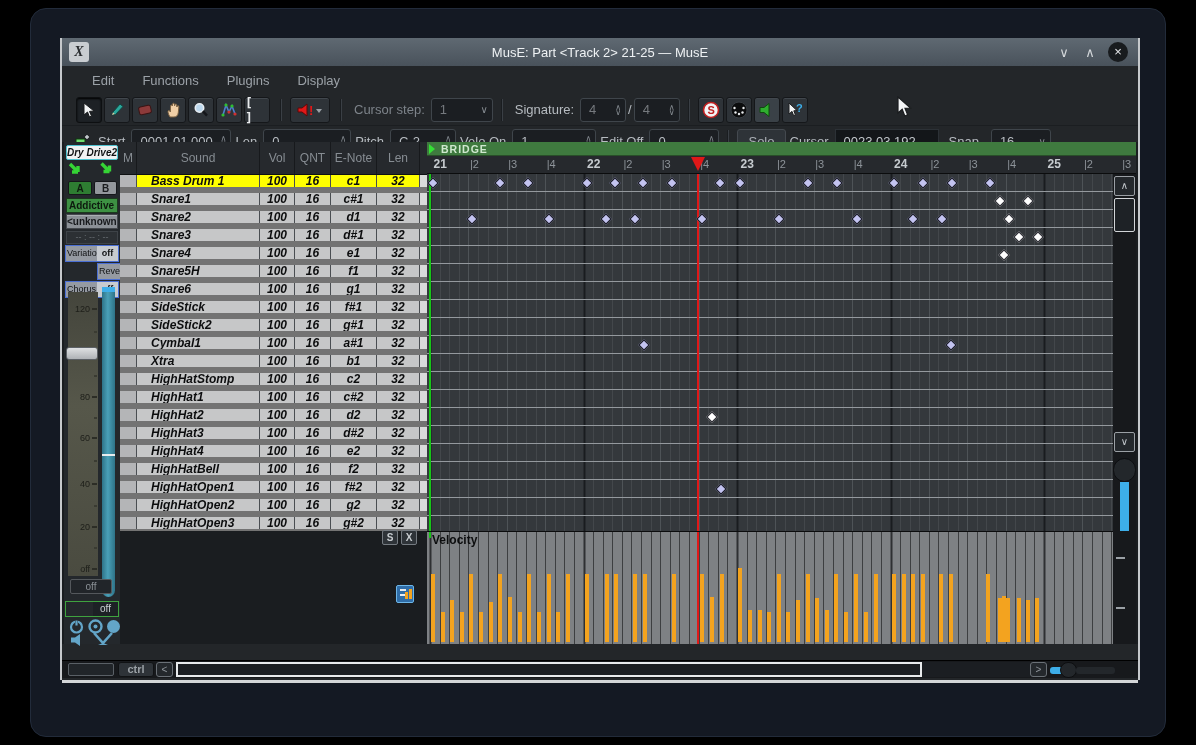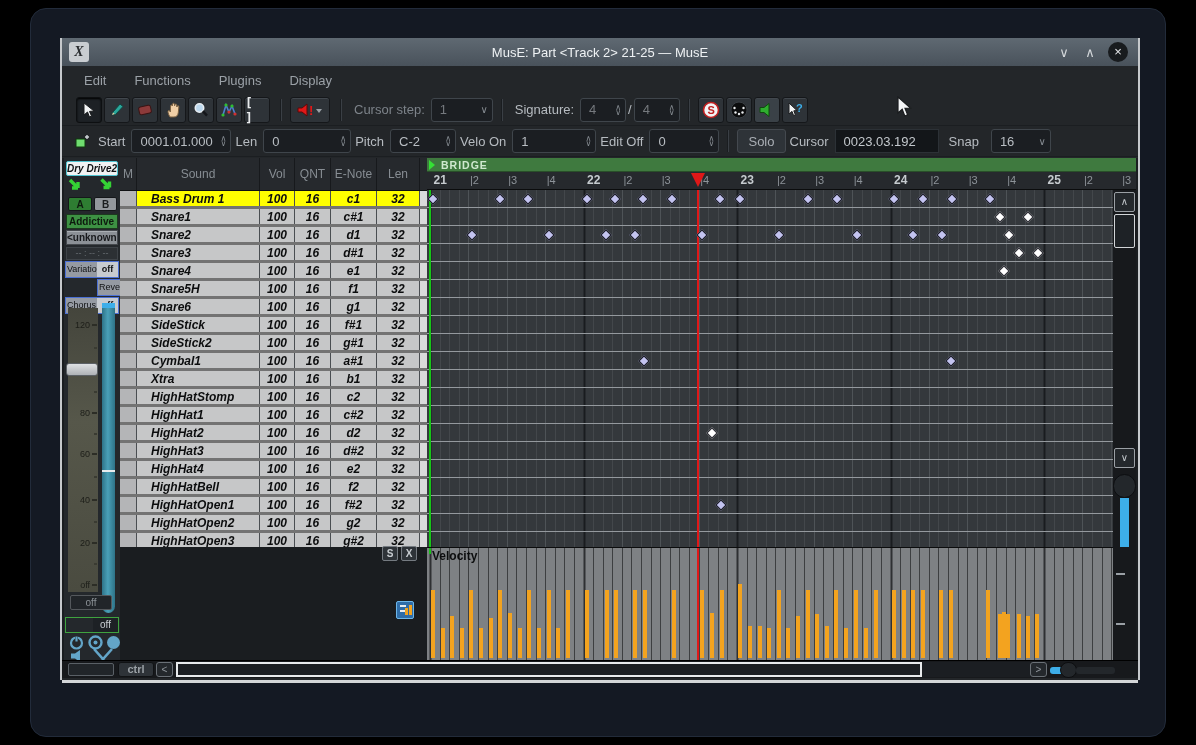--- a/index.html
+++ b/index.html
@@ -14,21 +14,21 @@
   #titlebar { position:absolute; left:0; top:0; width:100%; height:28px;
               background:linear-gradient(#5f6972,#49525b); display:flex; align-items:center; }
   #app-icon { position:absolute; left:7px; top:4px; width:20px; height:20px; background:#c9cdd1; border-radius:3px;
               color:#2a2d30; font:bold italic 14px "Liberation Serif", serif; text-align:center; line-height:20px; }
   #title-text { width:100%; text-align:center; color:#eef1f3; font-size:13px; }
   #win-btns { position:absolute; right:10px; top:0; height:28px; display:flex; align-items:center; gap:10px; }
   .win-glyph { color:#d3d7da; font-size:13px; width:16px; text-align:center; cursor:default; }
   #close-btn { width:20px; height:20px; border-radius:10px; background:#181b1e; color:#e8eaec; font-size:13px; text-align:center; line-height:19px; }
 
   
-  #menubar { position:absolute; left:0; top:28px; width:100%; height:28px; background:#232629; display:flex; align-items:center; padding-left:8px; }
+  #menubar { position:absolute; left:0; top:28px; width:100%; height:28px; background:#232629; display:flex; align-items:center; padding-left:16px; }
   .menu-item { color:#9ba1a7; font-size:13px; padding:4px 14px; }
 
   
   .toolbar { position:absolute; left:0; width:100%; background:#232629; display:flex; align-items:center; border-bottom:1px solid #1b1e21; }
   #toolbar1 { top:56px; height:32px; padding-left:14px; }
   #toolbar2 { top:88px; height:31px; padding-left:12px; }
   .tb-sep { width:2px; height:22px; background:#1a1d20; border-right:1px solid #3a3f45; margin:0 8px; }
   .tool-btn { width:26px; height:26px; background:#2e3338; border:1px solid #15171a; border-radius:3px; margin-right:2px;
               display:flex; align-items:center; justify-content:center; box-shadow:inset 0 1px 0 #41474d; }
   .tool-btn.sel { background:#1d2125; box-shadow:inset 0 1px 2px #000; border-color:#0d0f11; }
@@ -38,21 +38,21 @@
   .field { background:#1b1e22; border:1px solid #3f454b; border-radius:3px; color:#b9bec3; font-size:13px;
            height:24px; display:flex; align-items:center; padding:0 4px 0 8px; }
   .field .spin { display:flex; flex-direction:column; line-height:5px; font-size:8px; color:#868c92; margin-left:auto; padding-left:6px; }
   .field .drop { font-size:10px; color:#868c92; margin-left:auto; padding-left:6px; }
   .field.dim { color:#75797e; }
   .btn-plain { background:#2e3338; border:1px solid #44494f; border-radius:3px; color:#a9aeb4; font-size:13px; height:24px; padding:0 10px; display:flex; align-items:center; }
   .darkfield { background:#131619; border:1px solid #2c3136; color:#c3c8cc; font-size:13px; height:24px; display:flex; align-items:center; padding:0 8px; }
   .bracket-glyph { color:#e8eaec; font:bold 13px "DejaVu Sans Mono", monospace; letter-spacing:2px; }
 
   
-  #main { position:absolute; left:0; top:120px; width:1076px; height:502px; background:#1a1d20; }
+  #main { position:absolute; left:0; top:104px; width:1076px; height:502px; background:#1a1d20; }
 
   
   #mixer { position:absolute; left:2px; top:0; width:56px; height:502px; background:#24282c; }
   .mx { position:absolute; overflow:hidden; }
   #patch-btn { left:2px; top:3px; width:52px; height:15px; background:#f1f2f3; border:1px solid #4fc3d1; border-radius:2px;
                color:#101214; font:bold italic 10px "Liberation Sans", sans-serif; text-align:center; line-height:13px; white-space:nowrap; }
   #route-arrows { left:4px; top:20px; width:48px; height:17px; display:flex; justify-content:space-between; }
   .ab-btn { height:14px; border-radius:2px; font:bold 10px "Liberation Sans", sans-serif; text-align:center; line-height:13px; border:1px solid #15171a; }
   #bank-btn { left:2px; top:56px; width:52px; height:15px; background:#3d9143; color:#0d1a0e; font:bold 10px "Liberation Sans", sans-serif; line-height:14px; padding-left:2px; white-space:nowrap; border:1px solid #1c3a1e; }
   #instr-btn { left:2px; top:72px; width:52px; height:15px; background:#8b9096; color:#17191c; font:bold 10px "Liberation Sans", sans-serif; text-align:center; line-height:14px; white-space:nowrap; border:1px solid #44484d; box-shadow:inset 0 1px 0 #aaafb4; }
@@ -73,21 +73,21 @@
   #pan-row { left:1px; top:459px; width:54px; height:16px; border:1px solid #3fa33f; display:flex; }
   #pan-label { width:27px; background:#3daee9; color:#10212b; font-size:10px; line-height:14px; padding-left:3px;margin-top:32px; }
   #pan-value { flex:1; background:#1d2125; color:#c9ced2; font-size:10px; text-align:center; line-height:14px; }
   .mx-icon { position:absolute; }
 
   
   #table { position:absolute; left:58px; top:0; width:307px; height:389px; overflow:hidden; background:#26292d; }
   #thead { position:absolute; left:0; top:0; width:307px; height:33px; display:flex; background:#26292d; border-bottom:1px solid #0e1012; }
   .hcell { color:#878d93; font-size:12px; display:flex; align-items:center; justify-content:center; border-right:1px solid #17191c; }
   #trows { position:absolute; left:0; top:33px; width:307px; }
-  .trow { display:flex; height:18px; background:#c6c7c8; border-bottom:3px solid #737373; }
+  .trow { display:flex; height:18px; background:#c6c7c8; border-bottom:6px solid #737373; }
   .trow.sel { background:#ffff00; }
   .tcell { font:bold italic 12px "Liberation Sans", sans-serif; color:#0c0d0e; border-right:1px solid #4a4e52;
            display:flex; align-items:center; justify-content:center; overflow:hidden; }
   .tcell.name { justify-content:flex-start; padding-left:14px; }
   .tcell.mcol { background:#b4b5b7; }
   .tcell.gutter { background:#d9dadb; border-right:none; }
   .c-m{width:17px}.c-name{width:123px}.c-vol{width:35px}.c-qnt{width:36px}.c-enote{width:46px}.c-len{width:43px}.c-gut{width:7px}
 
   
   #ruler { position:absolute; left:365px; top:0; width:709px; height:32px; overflow:hidden; }

